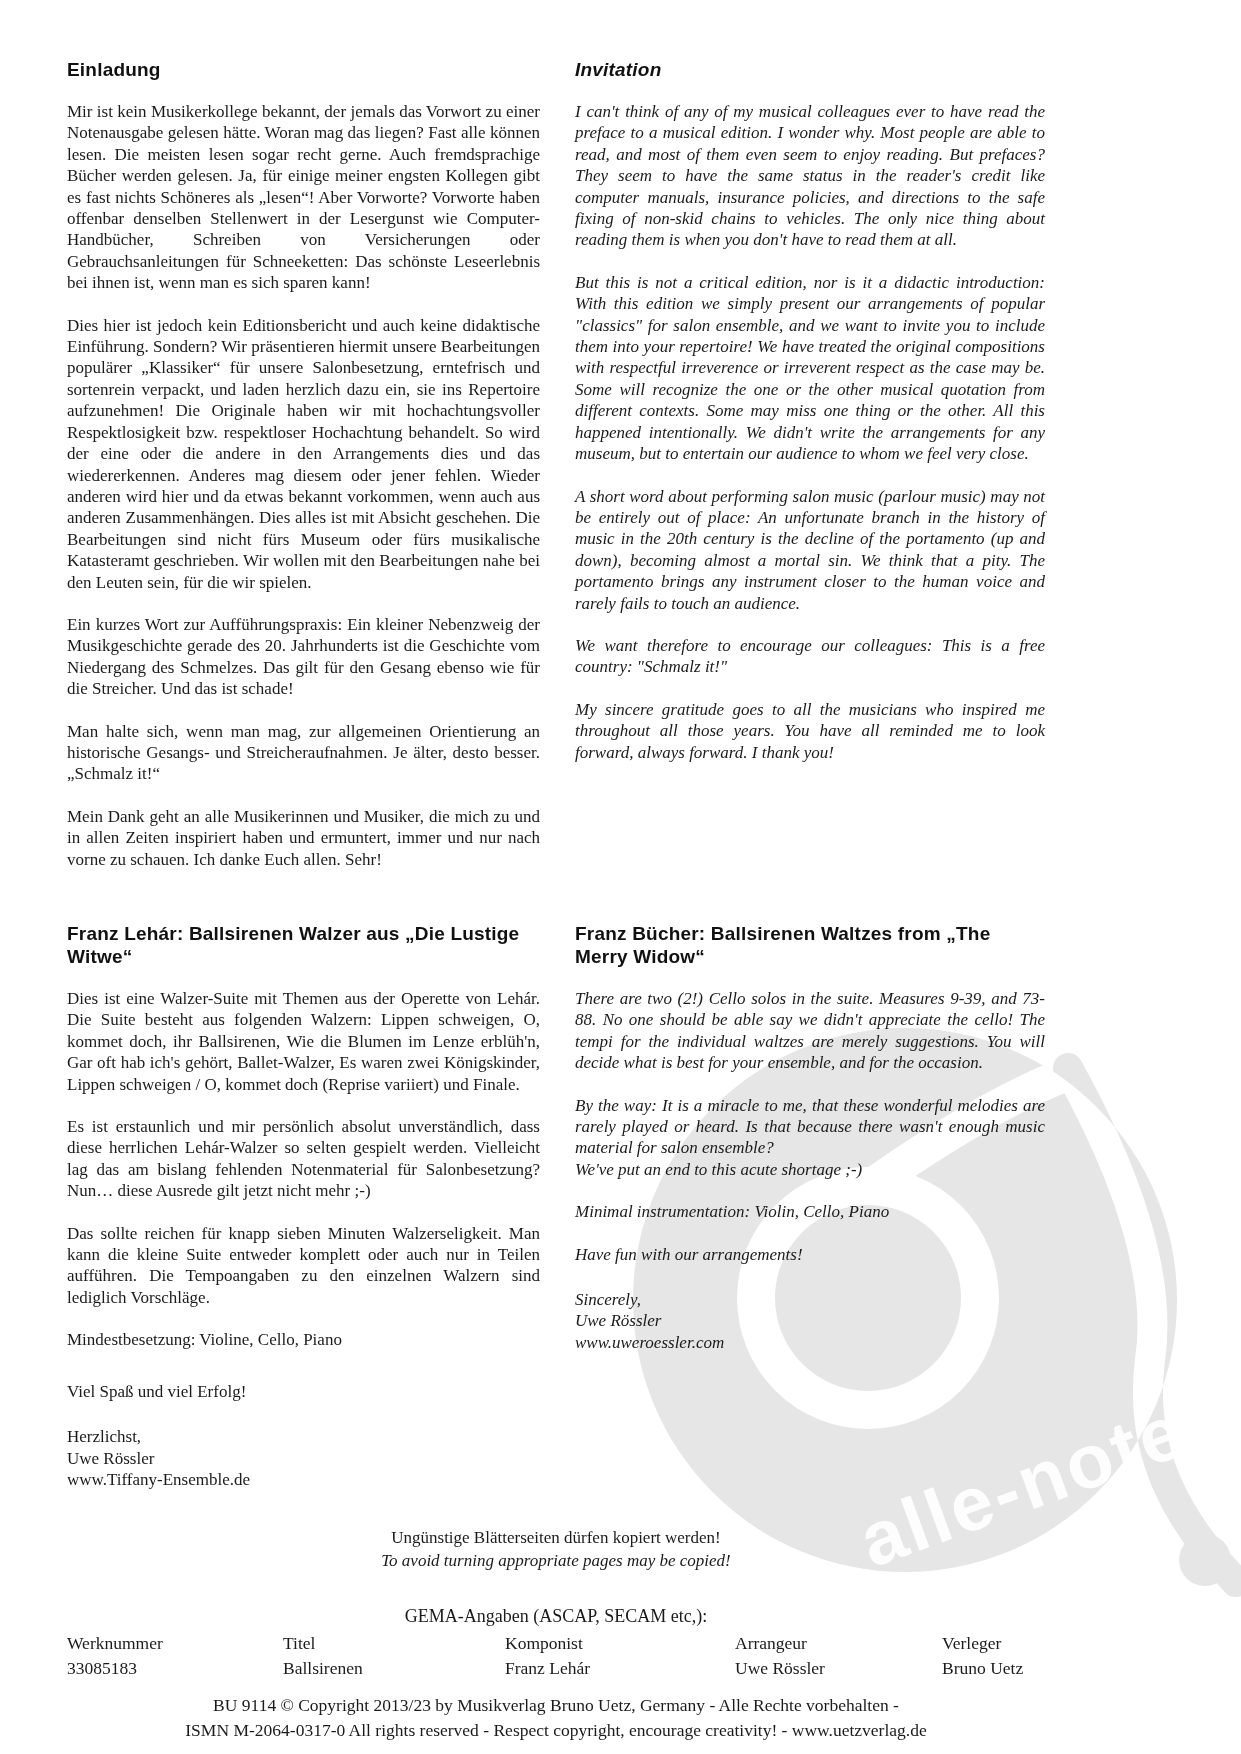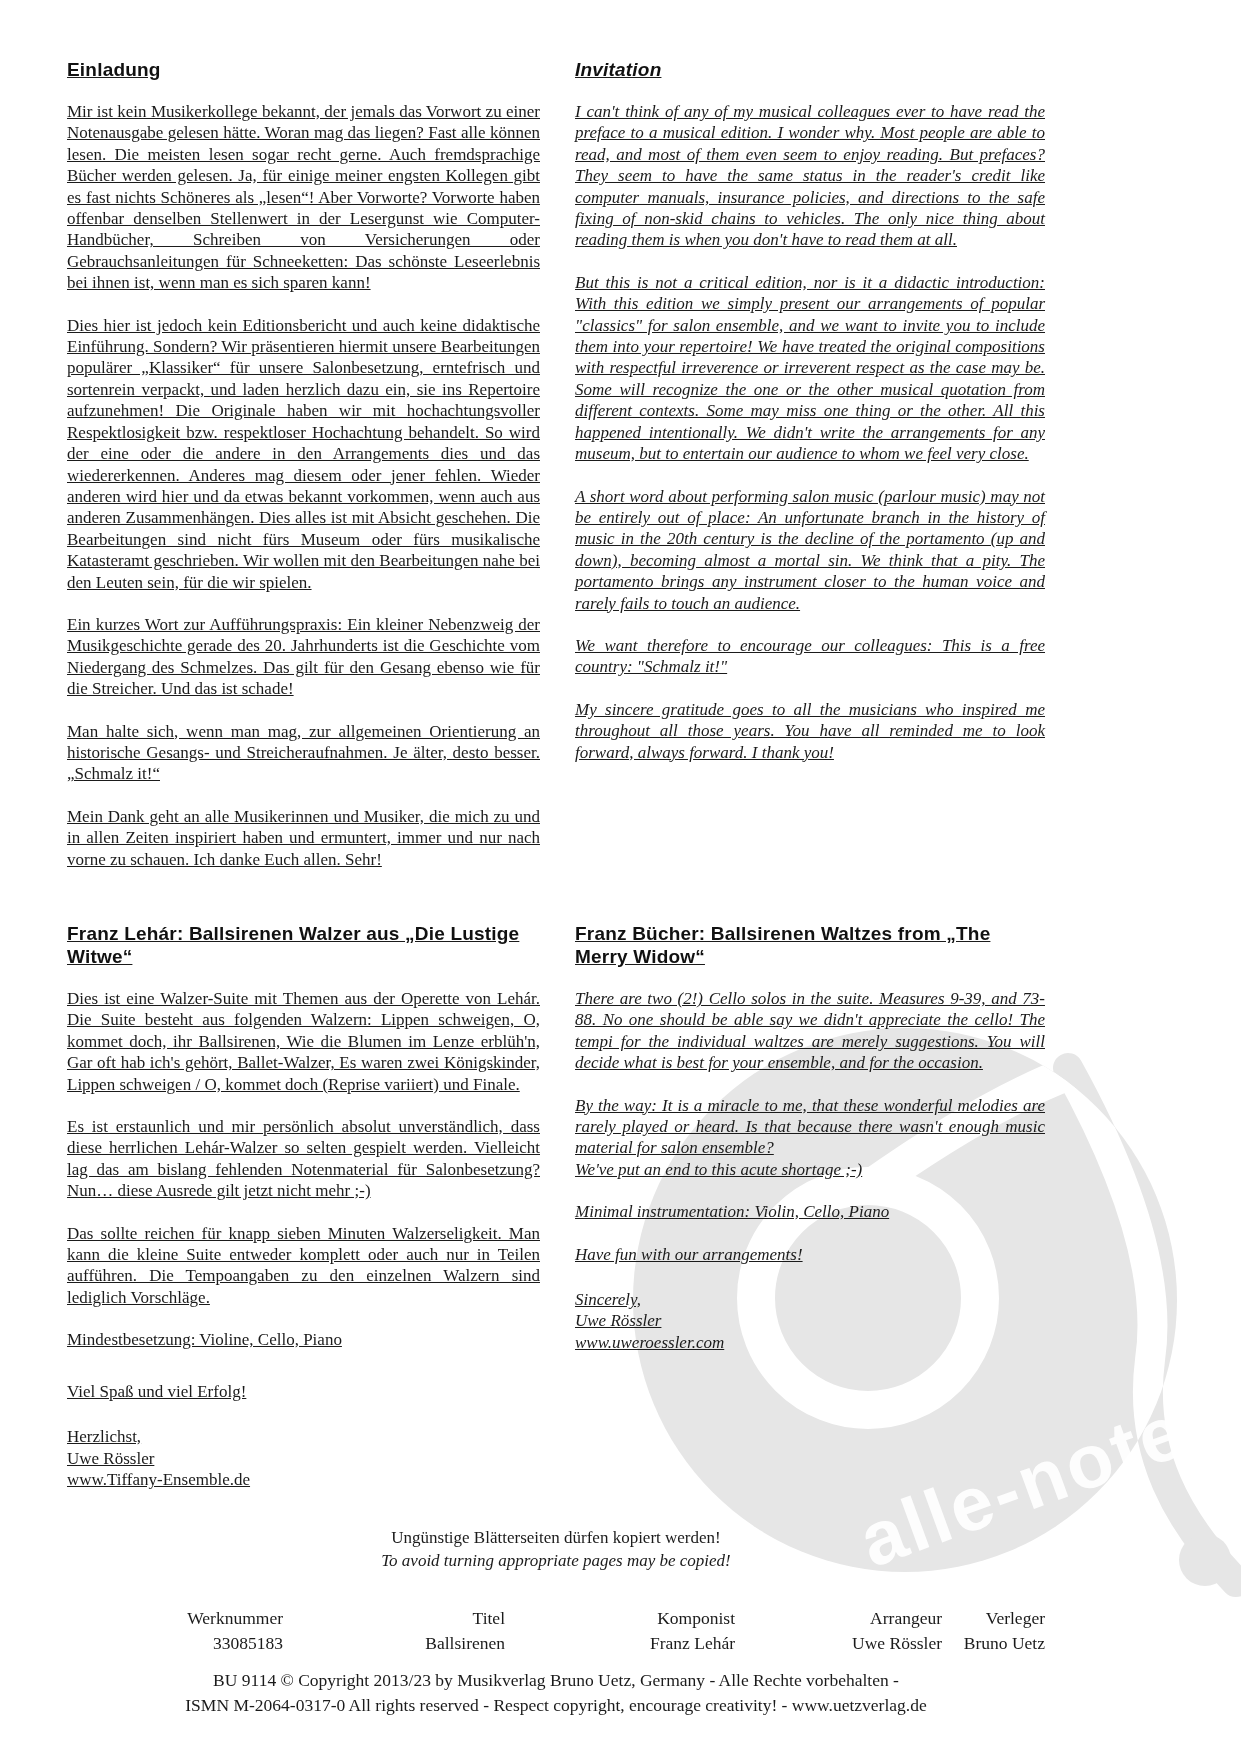--- a/index.html
+++ b/index.html
@@ -3,21 +3,21 @@
 <meta charset="utf-8">
 <style>
   html,body{margin:0;padding:0;}
   body{
     width:1241px;height:1754px;position:relative;overflow:hidden;
     background:#ffffff;color:#1b1b1b;
     font-family:"Liberation Serif", serif;
   }
   .watermark-svg{position:absolute;left:0;top:0;z-index:0;pointer-events:none;}
   .page{position:absolute;inset:0;z-index:1;box-sizing:border-box;padding:58px 196px 0 67px;}
-  .cols{display:grid;grid-template-columns:473px 470px;column-gap:35px;align-items:start;text-decoration:underline;}
+  .cols{display:grid;grid-template-columns:473px 470px;column-gap:35px;align-items:start;}
   h2.sec{
     font-family:"Liberation Sans", sans-serif;font-weight:bold;font-size:19px;
     color:#111;margin:0 0 20px 0;letter-spacing:.2px;line-height:23px;
   }
   h2.sec.it{font-style:italic;}
   .para{margin:0;font-size:17px;line-height:21.4px;text-align:justify;}
   .para + .para{margin-top:21px;}
   .col-en .para{font-style:italic;}
   .para.tight{margin-top:0 !important;}
   
@@ -27,21 +27,21 @@
   .s2 .col-en .para:nth-child(6){margin-top:48px;}
   .s2 .col-en .para:nth-child(7){margin-top:24px;}
   .sig{margin-top:24px;}
   .sig .para + .para{margin-top:0;}
   .notices{margin-top:36px;text-align:center;}
   .notice{margin:0;font-size:17px;line-height:23px;}
   .notice.it{font-style:italic;}
   .gema{margin-top:34px;}
   .gema-title{text-align:center;font-size:18px;margin:0 0 4px 0;}
   .gema-grid{display:grid;grid-template-columns:216px 222px 230px 207px 1fr;}
-  .gema-grid .cell{margin:0;font-size:17.5px;line-height:25px;text-align:right;}
+  .gema-grid .cell{margin:0;font-size:17.5px;line-height:25px;text-align:left;}
   .footer{margin-top:12px;text-align:center;}
   .footer p{margin:0;font-size:17.5px;line-height:25px;}
 </style>
 </head>
 <body>
 
 <svg class="watermark-svg" width="1241" height="1754" viewBox="0 0 1241 1754">
   <defs>
     <clipPath id="wmclip">
         <circle cx="905" cy="1300" r="272"></circle>
@@ -120,20 +120,21 @@
         </div>
     </div>
   </div>
 
   <div class="notices">
     <p class="notice">Ungünstige Blätterseiten dürfen kopiert werden!</p>
     <p class="notice it">To avoid turning appropriate pages may be copied!</p>
   </div>
 
   <div class="gema">
+    <p class="gema-title">GEMA-Angaben (ASCAP, SECAM etc,):</p>
     <div class="gema-grid">
         <p class="cell">Werknummer</p>
         <p class="cell">Titel</p>
         <p class="cell">Komponist</p>
         <p class="cell">Arrangeur</p>
         <p class="cell">Verleger</p>
       </div>
     <div class="gema-grid">
         <p class="cell">33085183</p>
         <p class="cell">Ballsirenen</p>

